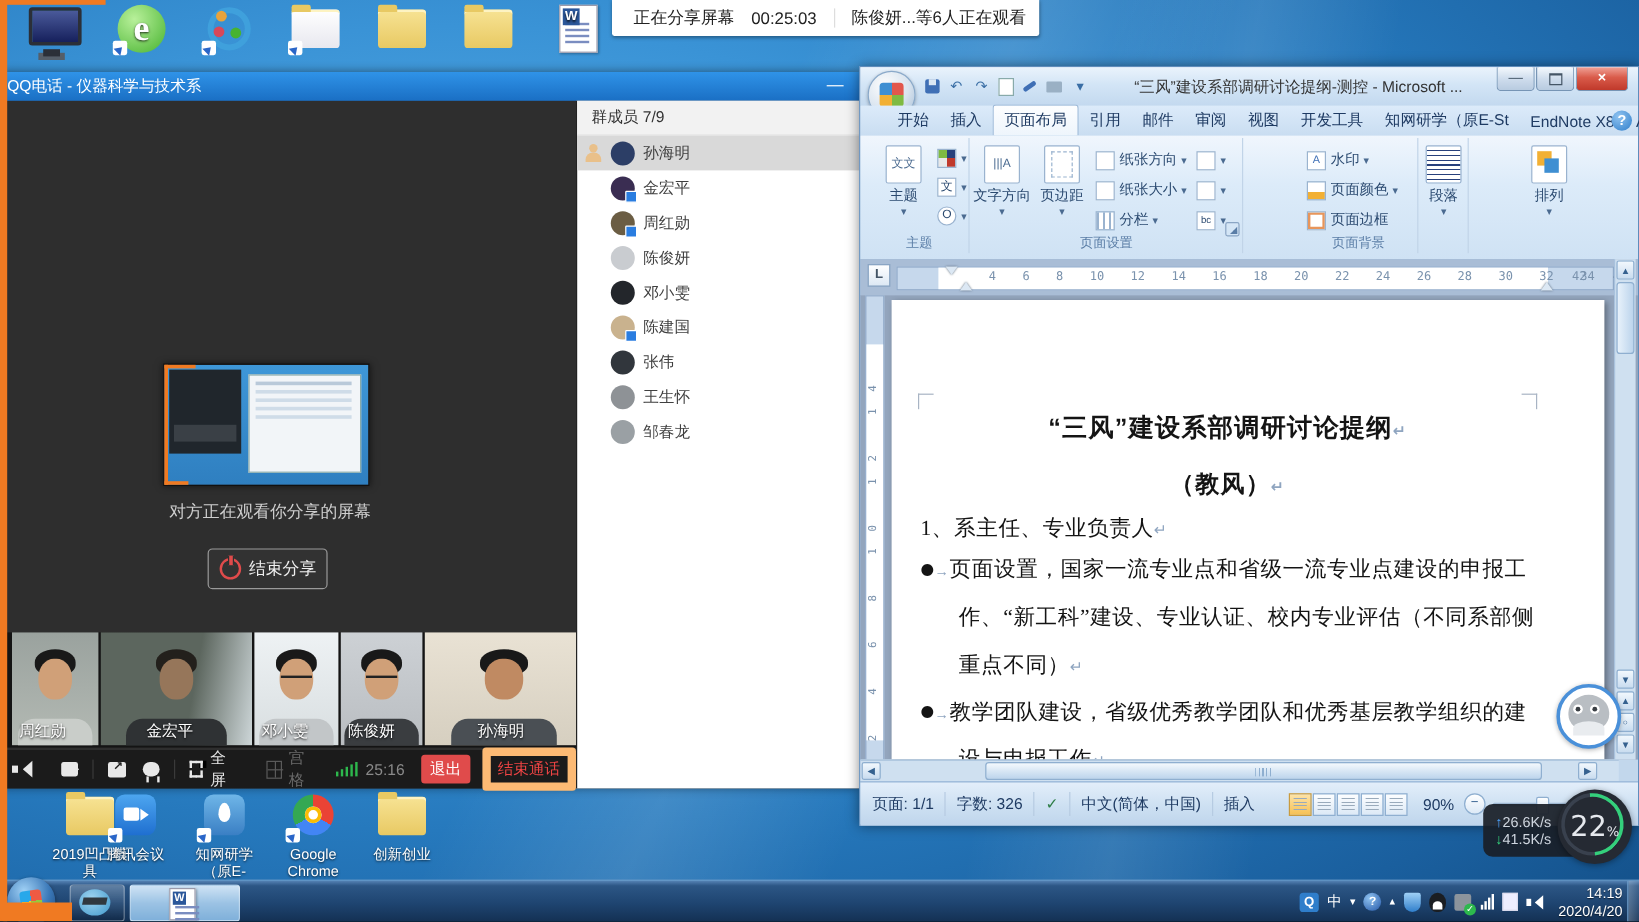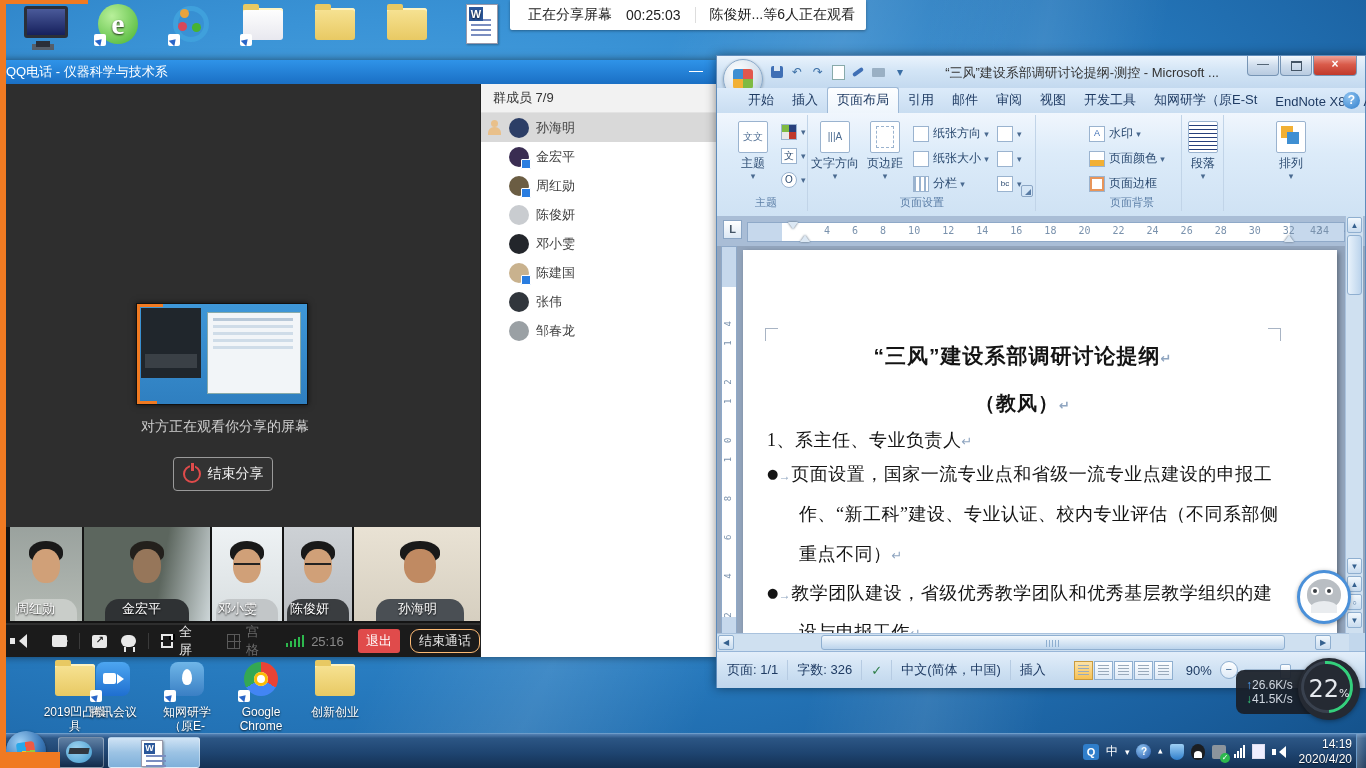--- a/index.html
+++ b/index.html
@@ -66,21 +66,21 @@
   .fsico:before{left:0;top:0;border-left:2px solid #e8e8e8;border-top:2px solid #e8e8e8;box-shadow:8px 0 0 -0px;}
   .fs-tr{position:absolute;right:0;top:0;width:4px;height:4px;border-right:2px solid #e8e8e8;border-top:2px solid #e8e8e8;}
   .fs-bl{position:absolute;left:0;bottom:0;width:4px;height:4px;border-left:2px solid #e8e8e8;border-bottom:2px solid #e8e8e8;}
   .fs-br{position:absolute;right:0;bottom:0;width:4px;height:4px;border-right:2px solid #e8e8e8;border-bottom:2px solid #e8e8e8;}
   .gridico{width:13px;height:13px;border:1px solid #5a5a5a;position:relative;}
   .gridico:before{content:"";position:absolute;left:6px;top:0;width:1px;height:13px;background:#5a5a5a;}
   .gridico:after{content:"";position:absolute;left:0;top:6px;width:13px;height:1px;background:#5a5a5a;}
   .bars{display:flex;align-items:flex-end;height:12px;margin-left:18px;}
   .bars i{display:block;width:2px;margin-right:2px;background:#2db84d;}
   .btn-exit{width:50px;height:24px;background:#e04b4b;border-radius:3px;color:#fff;font-size:13px;text-align:center;line-height:24px;margin-left:14px;}
-  .btn-endcall{width:80px;height:22px;border:1px solid #fdba74;border-radius:9px;color:#e5e5e5;font-size:13px;text-align:center;line-height:22px;margin-left:10px;}
+  .btn-endcall{width:80px;height:22px;border:7px solid #fdba74;border-radius:3px;color:#ef4444;font-size:13px;text-align:center;line-height:22px;margin-left:10px;}
   
   .wordwin{left:716px;top:55px;width:650px;height:633px;background:#c2d7ec;border:1px solid #5f8cbb;box-shadow:0 0 10px rgba(0,0,0,.45);box-sizing:border-box;}
   .wtitle{position:absolute;left:0;top:0;width:100%;height:32px;background:linear-gradient(#eaf3fc,#d3e5f6 45%,#c3d9ef);}
   .orb{position:absolute;left:6px;top:3px;width:38px;height:38px;border-radius:50%;
     background:radial-gradient(circle at 35% 30%, #fdfdfd, #d9e4ef 55%, #9fb9d4);border:1px solid #8aa9c9;box-shadow:0 1px 3px rgba(0,0,0,.3);}
   .orb .logo{position:absolute;left:9px;top:9px;width:20px;height:20px;border-radius:3px;
     background:conic-gradient(#e2574c 0 90deg, #7fba42 0 180deg, #f2b034 0 270deg, #3f8fd2 0 360deg);}
   .qat{position:absolute;left:52px;top:7px;display:flex;align-items:center;height:18px;}
   .qat .q{width:18px;height:16px;margin-right:3px;font-size:12px;text-align:center;line-height:16px;color:#3a6ea5;}
   .disk{width:12px;height:12px;background:#3f6fb5;border-radius:2px;position:relative;margin:0 5px 0 2px;}
@@ -392,20 +392,24 @@
       </div>
       <div class="mrow" style="padding-left:28px;">
         <span class="avatar" style="background:#c9b28e;">
             <span class="badge"></span>
           </span>
         <span>陈建国</span>
       </div>
       <div class="mrow" style="padding-left:28px;">
         <span class="avatar" style="background:#31363c;"></span>
         <span>张伟</span>
+      </div>
+      <div class="mrow" style="padding-left:28px;">
+        <span class="avatar" style="background:#8e9296;"></span>
+        <span>王生怀</span>
       </div>
       <div class="mrow" style="padding-left:28px;">
         <span class="avatar" style="background:#9aa0a4;"></span>
         <span>邹春龙</span>
       </div>
     </div>
   </div>
 
   <div class="abs wordwin">
     <div class="wtitle"></div>

